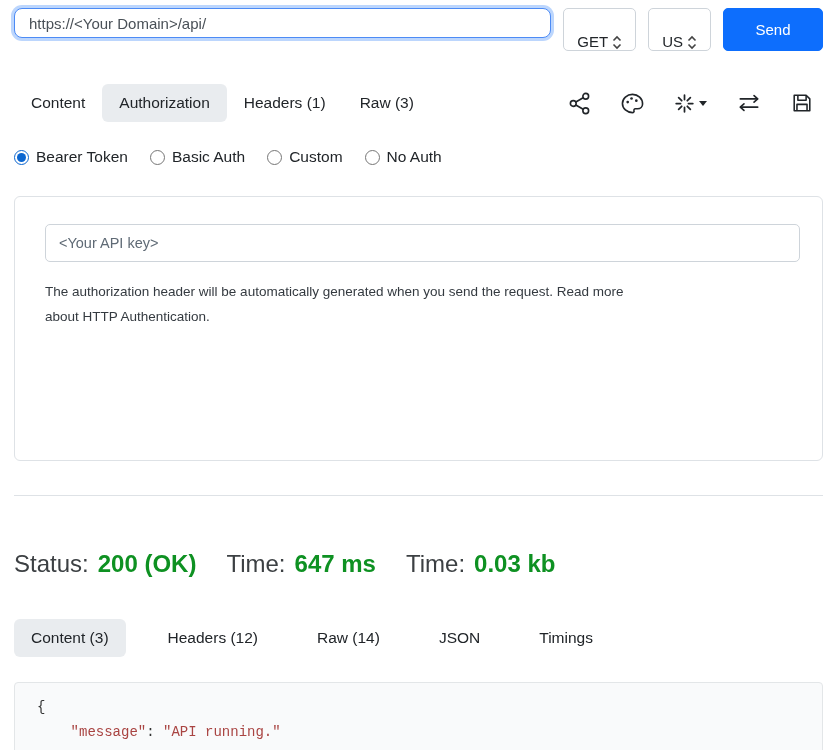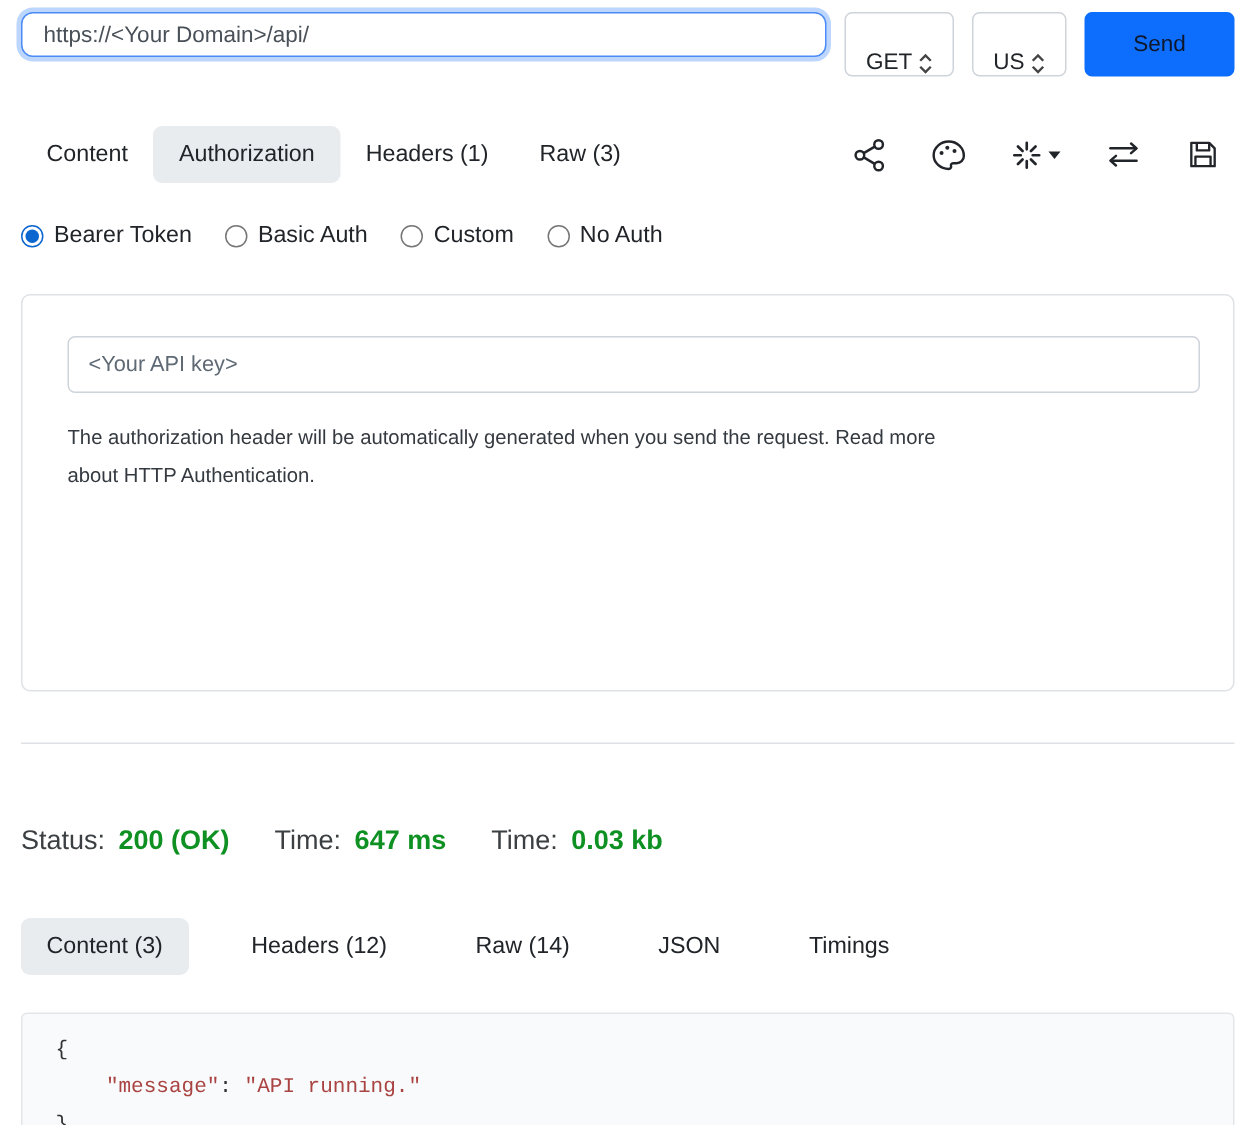--- a/index.html
+++ b/index.html
@@ -7,21 +7,21 @@
               font-family:"Liberation Sans", sans-serif; color:#212529; }
   .page { padding:8px 14px 0 14px; }
 
   
   .request-bar { display:flex; gap:12px; align-items:stretch; }
   .url-input { flex:1; height:30px; border:1.5px solid #4c8bf5; border-radius:8px;
                box-shadow:0 0 0 3px #bcd6fd; padding:0 14px; font-size:15px; color:#495057;
                outline:none; font-family:"Liberation Sans", sans-serif; background:#fff; }
   .select { display:flex; align-items:flex-end; gap:4px; border:1px solid #ced4da; border-radius:5px;
             padding:0 13px; font-size:15px; background:#fff; cursor:pointer; height:43px; color:#212529; }
-  .send-btn { width:100px; height:43px; background:#0d6efd; color:#0f172a; border:1px solid #0d6efd;
+  .send-btn { width:100px; height:43px; background:#0d6efd; color:#ffffff; border:1px solid #0d6efd;
               border-radius:5px; font-size:15px; cursor:pointer; font-family:"Liberation Sans", sans-serif; }
 
   
   .tabs-row { margin-top:33px; display:flex; justify-content:space-between; align-items:center; }
   .tabs { display:flex;justify-content:space-between; }
   .tab { padding:10px 17px; font-size:15.5px; border-radius:6px; cursor:pointer; white-space:nowrap; }
   .tab.active { background:#e9ecef; }
   .toolbar { display:flex; align-items:center; gap:30px; padding-right:10px; }
   .icon { display:inline-flex; align-items:center; cursor:pointer; }
   .caret-down { width:0; height:0; border-left:4.5px solid transparent; border-right:4.5px solid transparent;
@@ -41,21 +41,21 @@
   .panel-label { width:120px; font-size:15.5px; padding-top:9px; }
   .panel-main { flex:1; }
   .token-input { width:100%; height:38px; border:1px solid #ced4da; border-radius:5px; padding:0 13px;
                  font-size:14.5px; color:#495057; outline:none; font-family:"Liberation Sans", sans-serif; }
   .token-input::placeholder { color:#5f6a75; opacity:1; }
   .help { margin-top:17px; font-size:13.5px; line-height:25px; color:#343a40; max-width:582px; }
 
   .divider { border:none; border-top:1px solid #dee2e6; margin-top:34px; }
 
   
-  .status-row { margin-top:26px; display:flex; align-items:baseline; gap:30px; font-size:18px; }
+  .status-row { margin-top:26px; display:flex; align-items:baseline; gap:30px; font-size:24px; }
   .status-group { display:flex; gap:9px; align-items:baseline; }
   .status-label { color:#3c4043; }
   .status-value { color:#0e9122; font-weight:700;margin-top:28px; }
 
   
   .response-tabs { margin-top:41px; display:flex;gap:25px; }
 
   
   .code { margin-top:25px; background:#f9fafb; border:1px solid #e3e6e8; border-radius:4px;
           padding:12px 22px; font-family:"Liberation Mono", "DejaVu Sans Mono", monospace;

